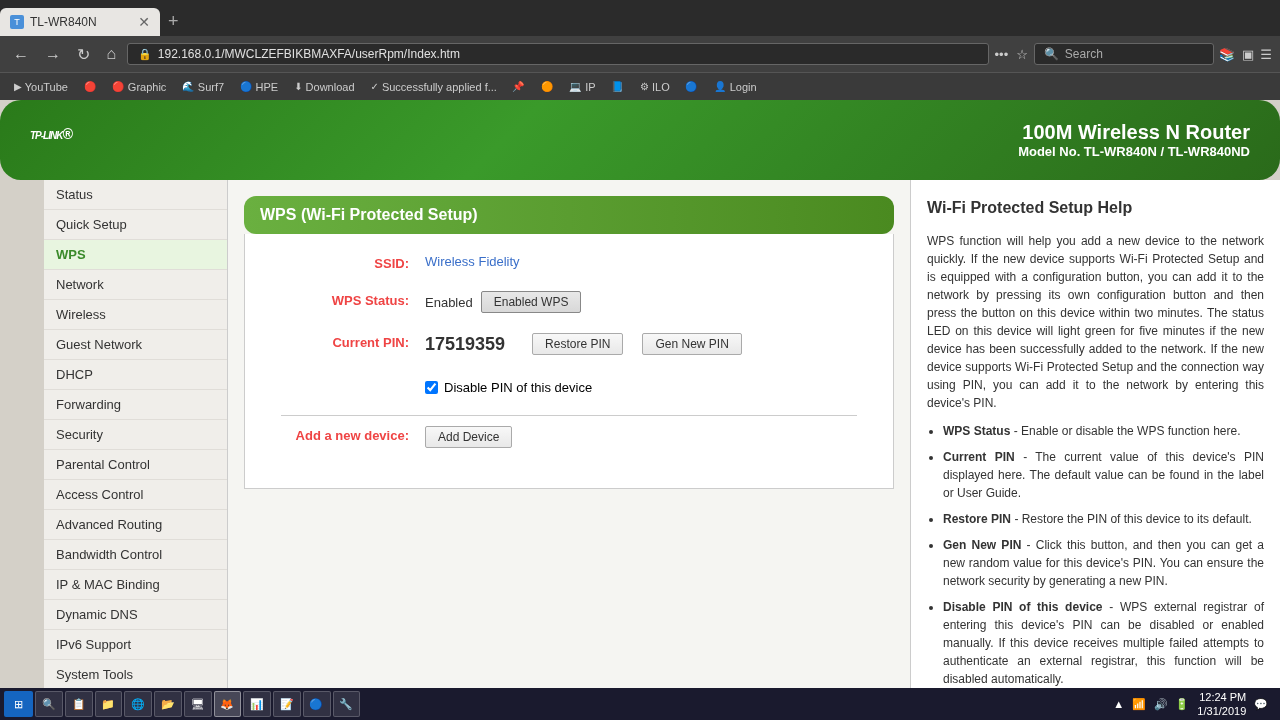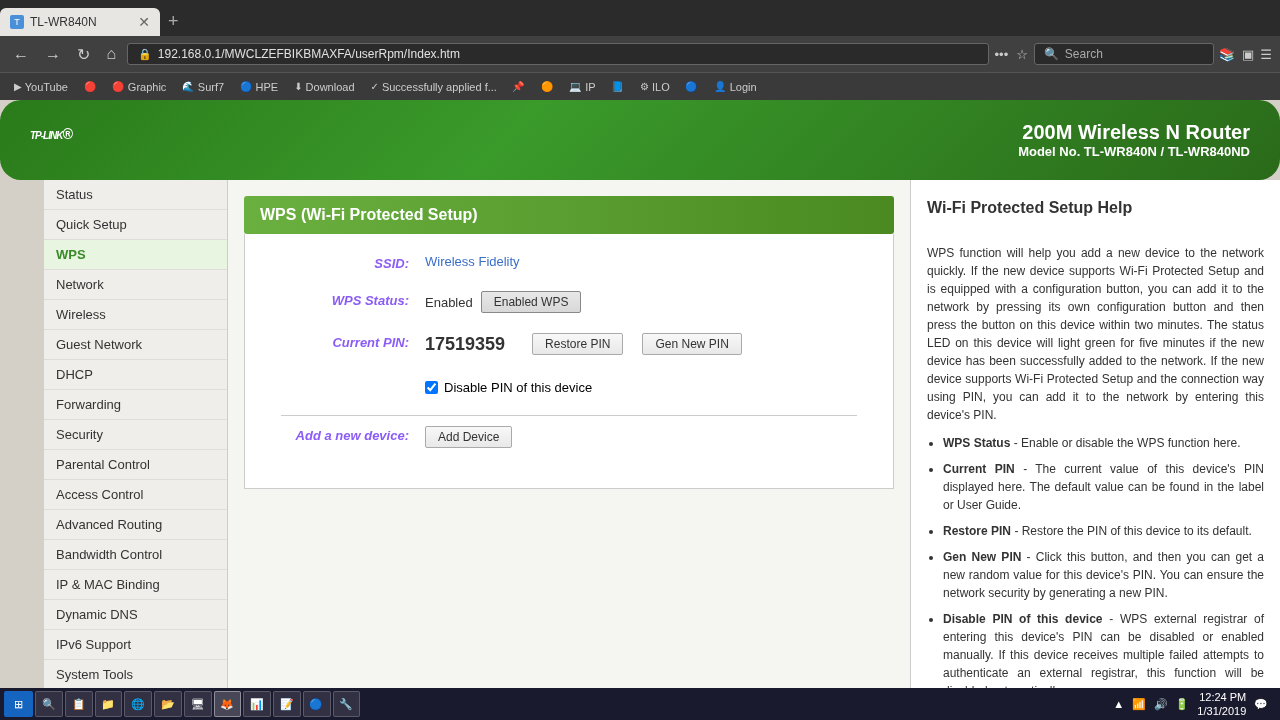--- a/index.html
+++ b/index.html
@@ -42,41 +42,41 @@
 
     
     .sidebar { width: 184px; background: #f0eeea; border-right: 1px solid #ccc; flex-shrink: 0; overflow-y: auto; }
     .sidebar-item { padding: 7px 12px; cursor: pointer; font-size: 13px; color: #333; border-bottom: 1px solid #e0ddd8; }
     .sidebar-item.active { color: #3a8a2a; font-weight: bold; background: #e8f5e0; }
 
     
     .main-panel { flex: 1; background: #f5f5f2; overflow-y: auto; padding: 0; }
 
     
-    .wps-header { background: linear-gradient(to right, #6ab040, #4a8a20); color: white; padding: 10px 16px; font-size: 16px; font-weight: bold; margin: 16px 16px 0 16px; border-radius: 3px; }
+    .wps-header { background: linear-gradient(to right, #6ab040, #4a8a20); color: white; padding: 10px 16px; font-size: 16px; font-weight: bold; margin: 16px 16px 0 16px; border-radius: 12px; }
     .wps-content { margin: 0 16px; border: 1px solid #ccc; border-top: none; background: white; padding: 20px; }
 
     .wps-row { display: flex; align-items: flex-start; margin-bottom: 20px; }
-    .wps-label { width: 160px; text-align: right; padding-right: 16px; color: #8b5cf6; font-weight: bold; padding-top: 2px; flex-shrink: 0; font-style: italic; }
+    .wps-label { width: 160px; text-align: right; padding-right: 16px; color: #ef4444; font-weight: bold; padding-top: 2px; flex-shrink: 0; }
     .wps-value { flex: 1; display: flex; align-items: center; flex-wrap: wrap; gap: 8px; }
     .wps-ssid { color: #3a6fc9; }
     .wps-status { color: #333; }
 
     .btn { border: 1px solid #aaa; background: linear-gradient(to bottom, #f8f8f8, #e8e8e8); padding: 3px 12px; cursor: pointer; font-size: 12px; border-radius: 2px; color: #333; }
     .btn-active { border: 1px solid #888; background: linear-gradient(to bottom, #e8e8e8, #d8d8d8); }
 
     .pin-number { font-size: 18px; color: #333; font-weight: bold; margin-right: 8px; }
     .checkbox-row { display: flex; align-items: center; gap: 6px; margin-top: 6px; width: 100%; }
     .checkbox-row input[type="checkbox"] { cursor: pointer; }
 
     .divider { border: none; border-top: 1px solid #ccc; margin: 10px 16px; }
 
     
     .help-panel { width: 370px; background: white; border-left: 1px solid #ccc; padding: 16px; overflow-y: auto; flex-shrink: 0; font-size: 12px; line-height: 1.5; color: #333; }
-    .help-title { font-size: 16px; font-weight: bold; margin-bottom: 24px; color: #333; }
+    .help-title { font-size: 16px; font-weight: bold; margin-bottom: 12px; color: #333; }
     .help-text { margin-bottom: 10px; text-align: justify; }
     .help-list { list-style: disc; padding-left: 16px; }
     .help-list li { margin-bottom: 8px; text-align: justify; }
     .help-list li b { color: #333; }
 
     
     .main-panel::-webkit-scrollbar, .sidebar::-webkit-scrollbar, .help-panel::-webkit-scrollbar { width: 8px; }
     .main-panel::-webkit-scrollbar-track, .sidebar::-webkit-scrollbar-track, .help-panel::-webkit-scrollbar-track { background: #f0f0f0; }
     .main-panel::-webkit-scrollbar-thumb, .sidebar::-webkit-scrollbar-thumb, .help-panel::-webkit-scrollbar-thumb { background: #bbb; border-radius: 4px; }
 
@@ -180,21 +180,21 @@
   </div>
 </div>
 
 <div class="main-wrapper">
 
   <div class="tp-header">
     <div class="tp-logo">
       <span>TP-LINK</span><span style="font-size:14px; vertical-align:super;">®</span>
     </div>
     <div class="tp-product">
-      <div class="tp-product-name">200M Wireless N Router</div>
+      <div class="tp-product-name">100M Wireless N Router</div>
       <div class="tp-product-model">Model No. TL-WR840N / TL-WR840ND</div>
     </div>
   </div>
 
   <div class="content-area">
 
     <div class="sidebar">
       <div class="sidebar-item">Status</div>
       <div class="sidebar-item">Quick Setup</div>
       <div class="sidebar-item active">WPS</div>

